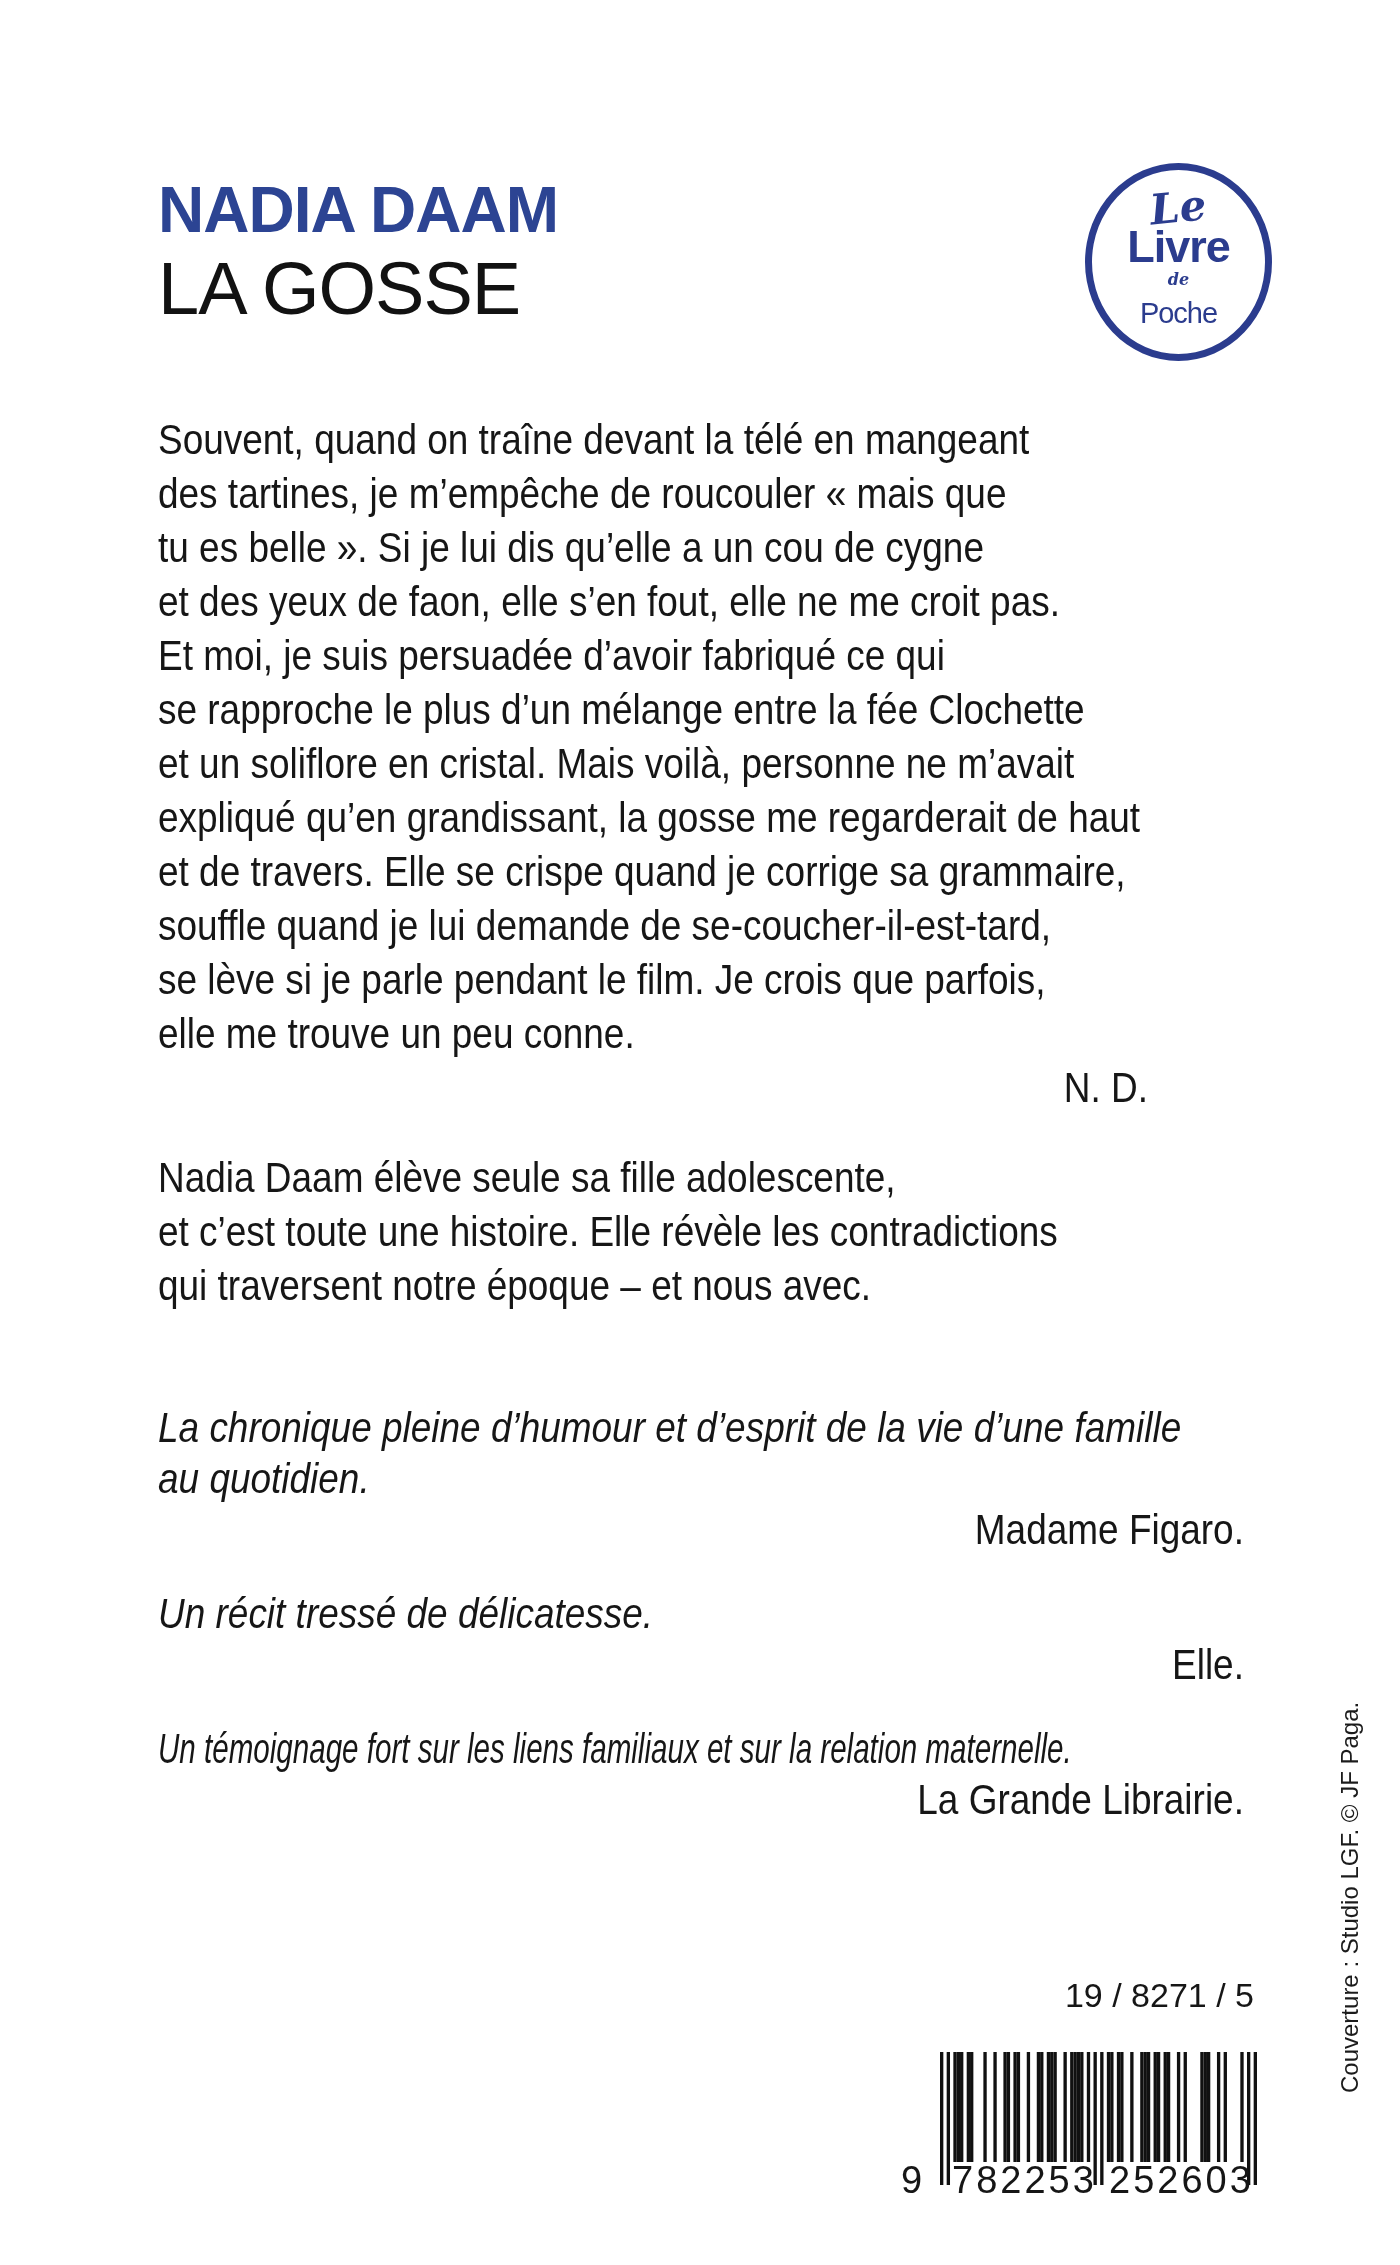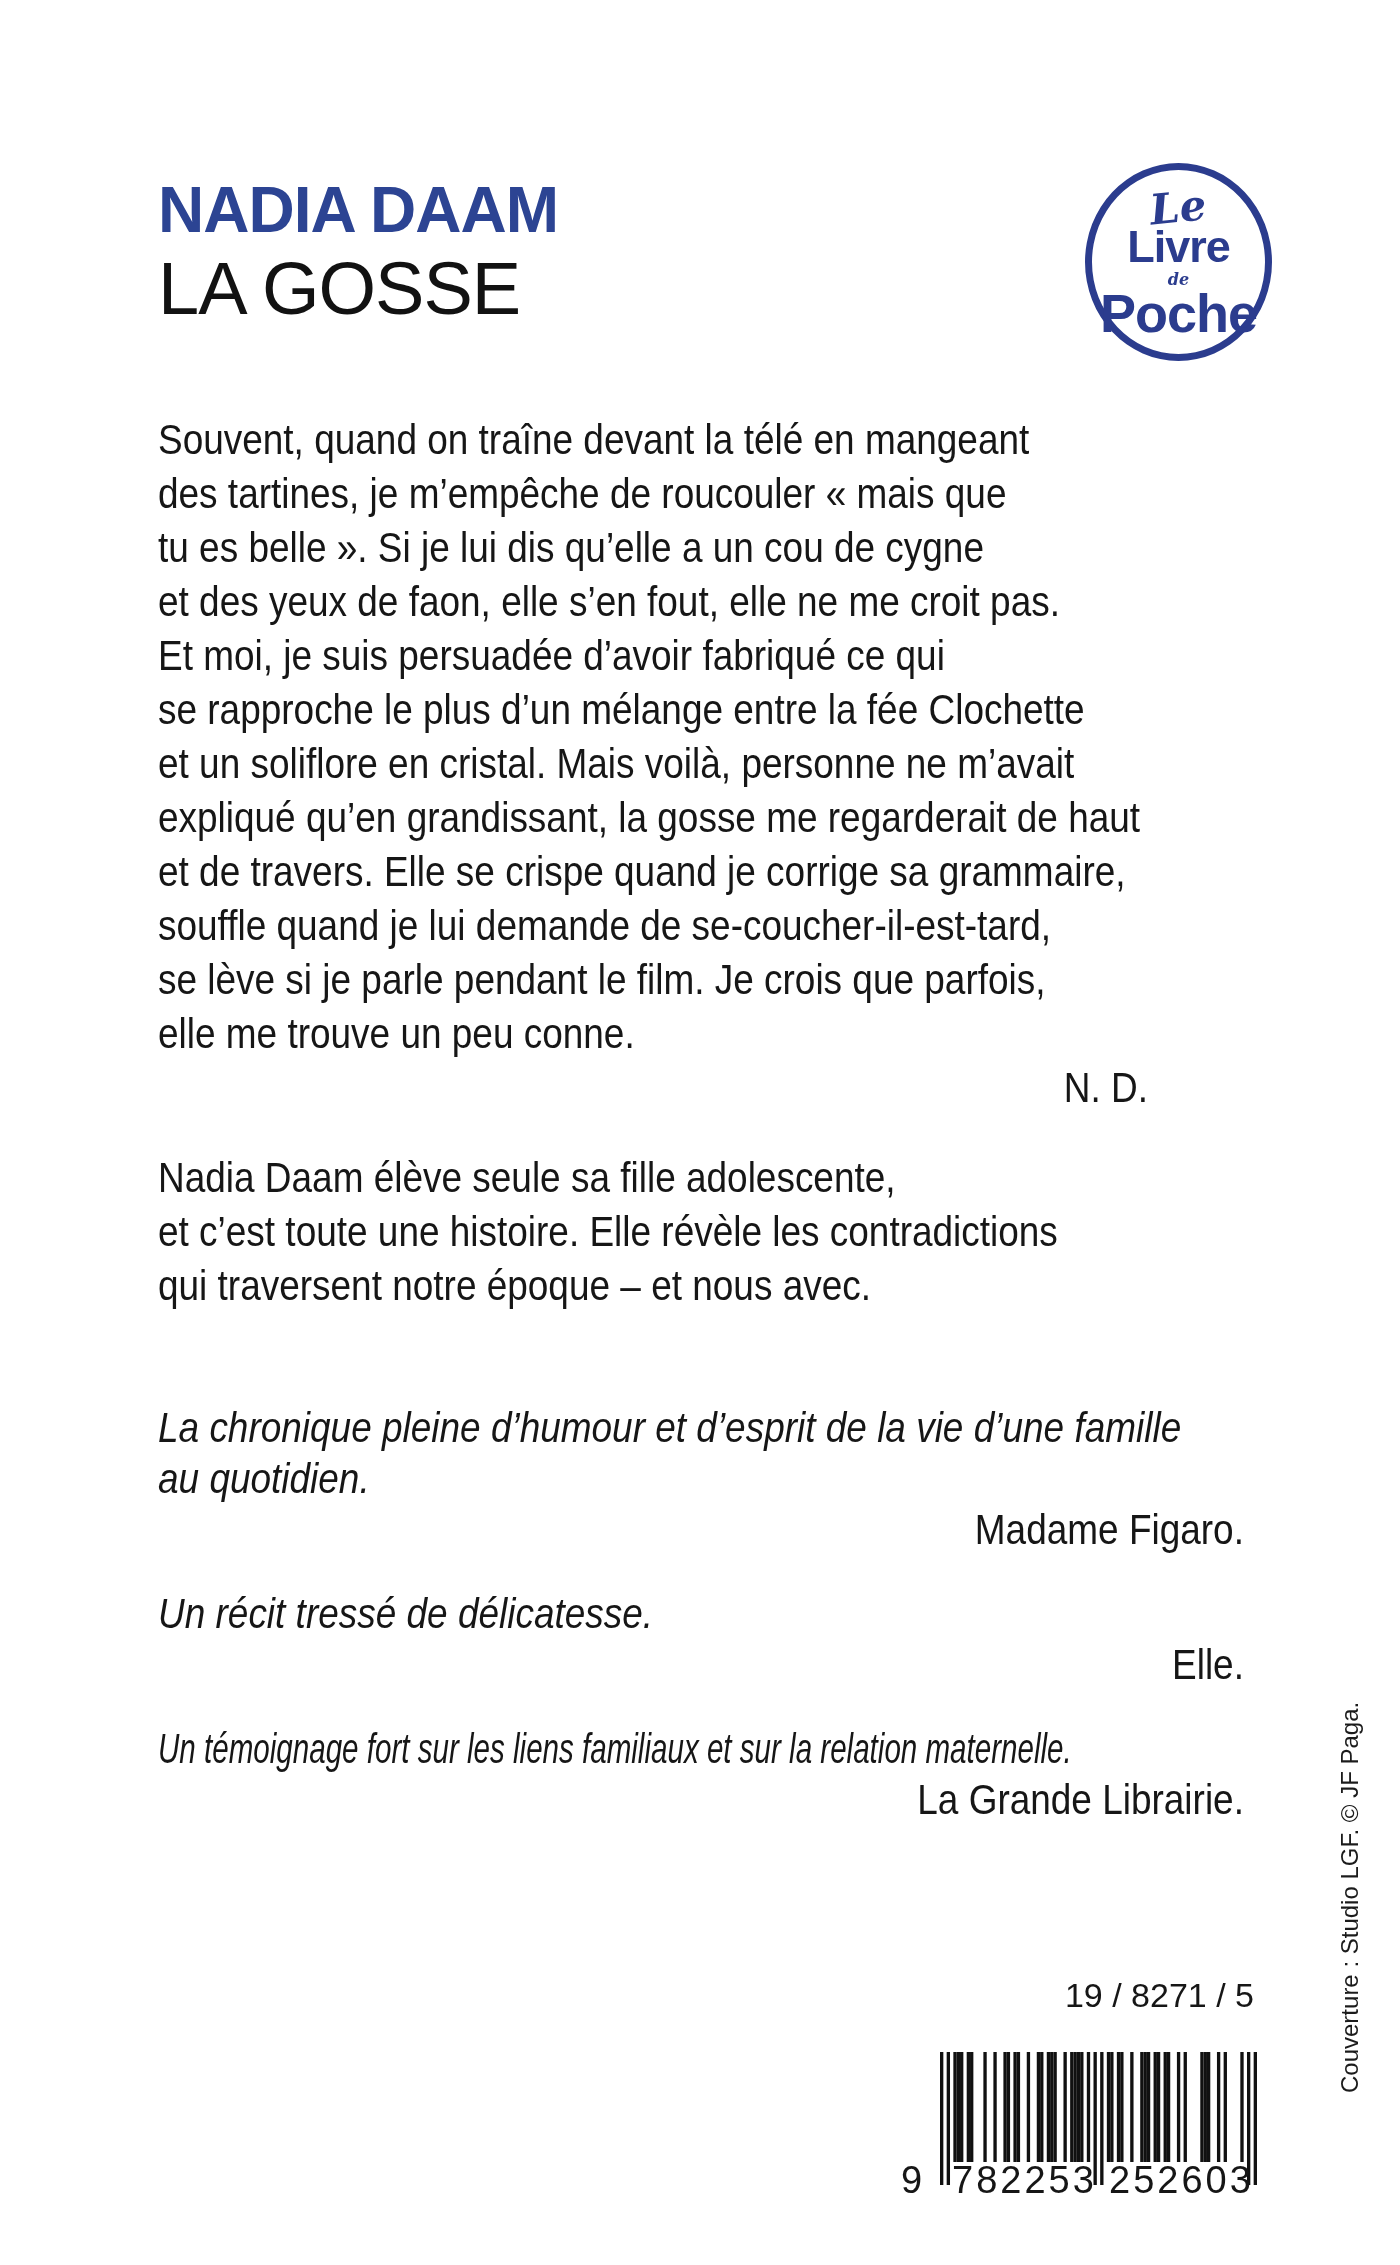--- a/index.html
+++ b/index.html
@@ -15,21 +15,21 @@
   
   #logo{position:absolute;left:1085px;top:163px;width:187px;height:198px;
         border:7px solid var(--logoblue,#2b3c8e);border-radius:50%;box-sizing:border-box;
         display:flex;flex-direction:column;align-items:center;justify-content:center;
         color:var(--logoblue,#2b3c8e);text-align:center;}
   #logo .scriptLe{font-family:"DejaVu Serif",serif;font-style:italic;font-weight:700;
         font-size:42px;line-height:36px;transform:rotate(-6deg);}
   #logo .livre{font-size:45px;line-height:42px;font-weight:700;letter-spacing:-1px;}
   #logo .scriptDe{font-family:"DejaVu Serif",serif;font-style:italic;font-weight:700;
         font-size:16px;line-height:24px;}
-  #logo .poche{font-size:54px;line-height:42px;font-weight:700;letter-spacing:-1px;}
+  #logo .poche{font-size:29px;line-height:42px;font-weight:400;letter-spacing:-1px;}
 
   
   .condensed{transform:scaleX(0.88);transform-origin:left top;width:1250px;}
   .line{font-size:42px;line-height:54px;white-space:nowrap;}
 
   #blurb{position:absolute;left:158px;top:413px;}
   #signature{font-size:42px;line-height:54px;text-align:right;padding-right:125px;}
 
   #synopsis{position:absolute;left:158px;top:1151px;}
 

